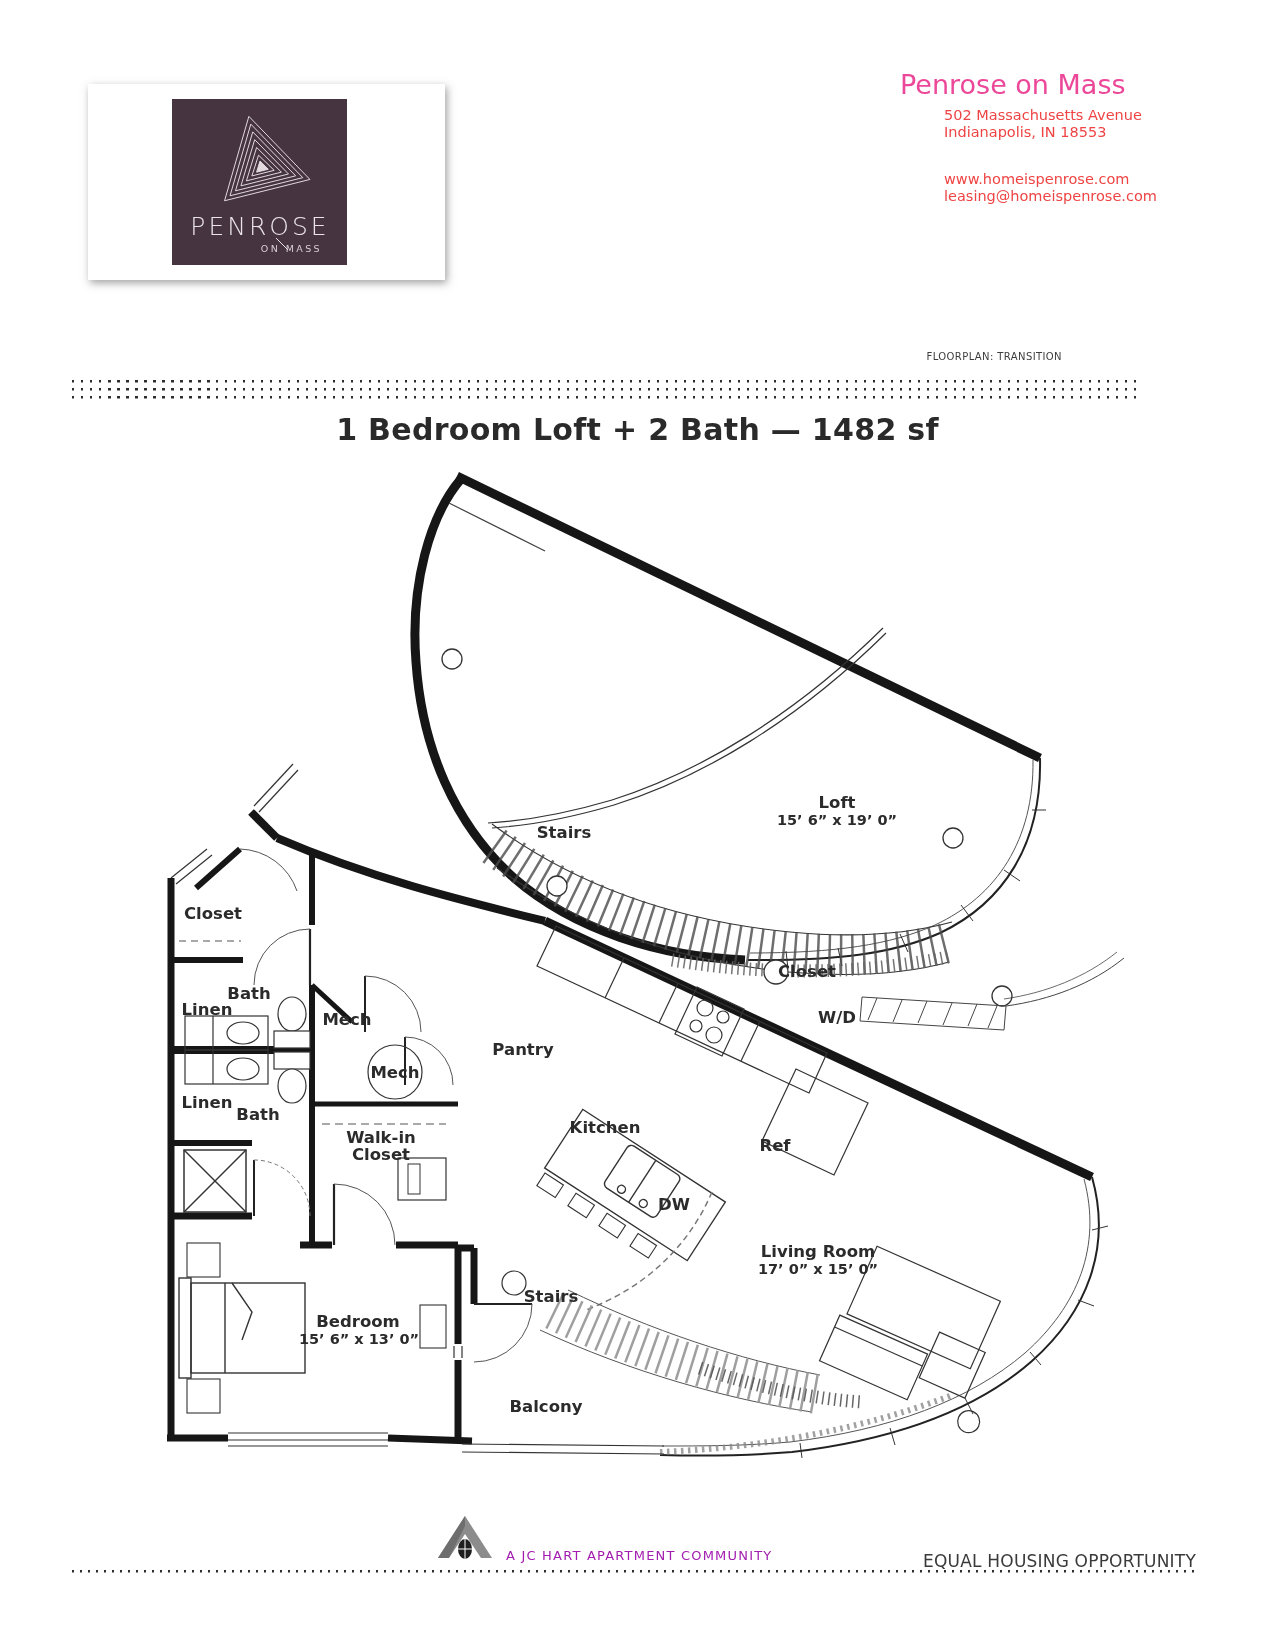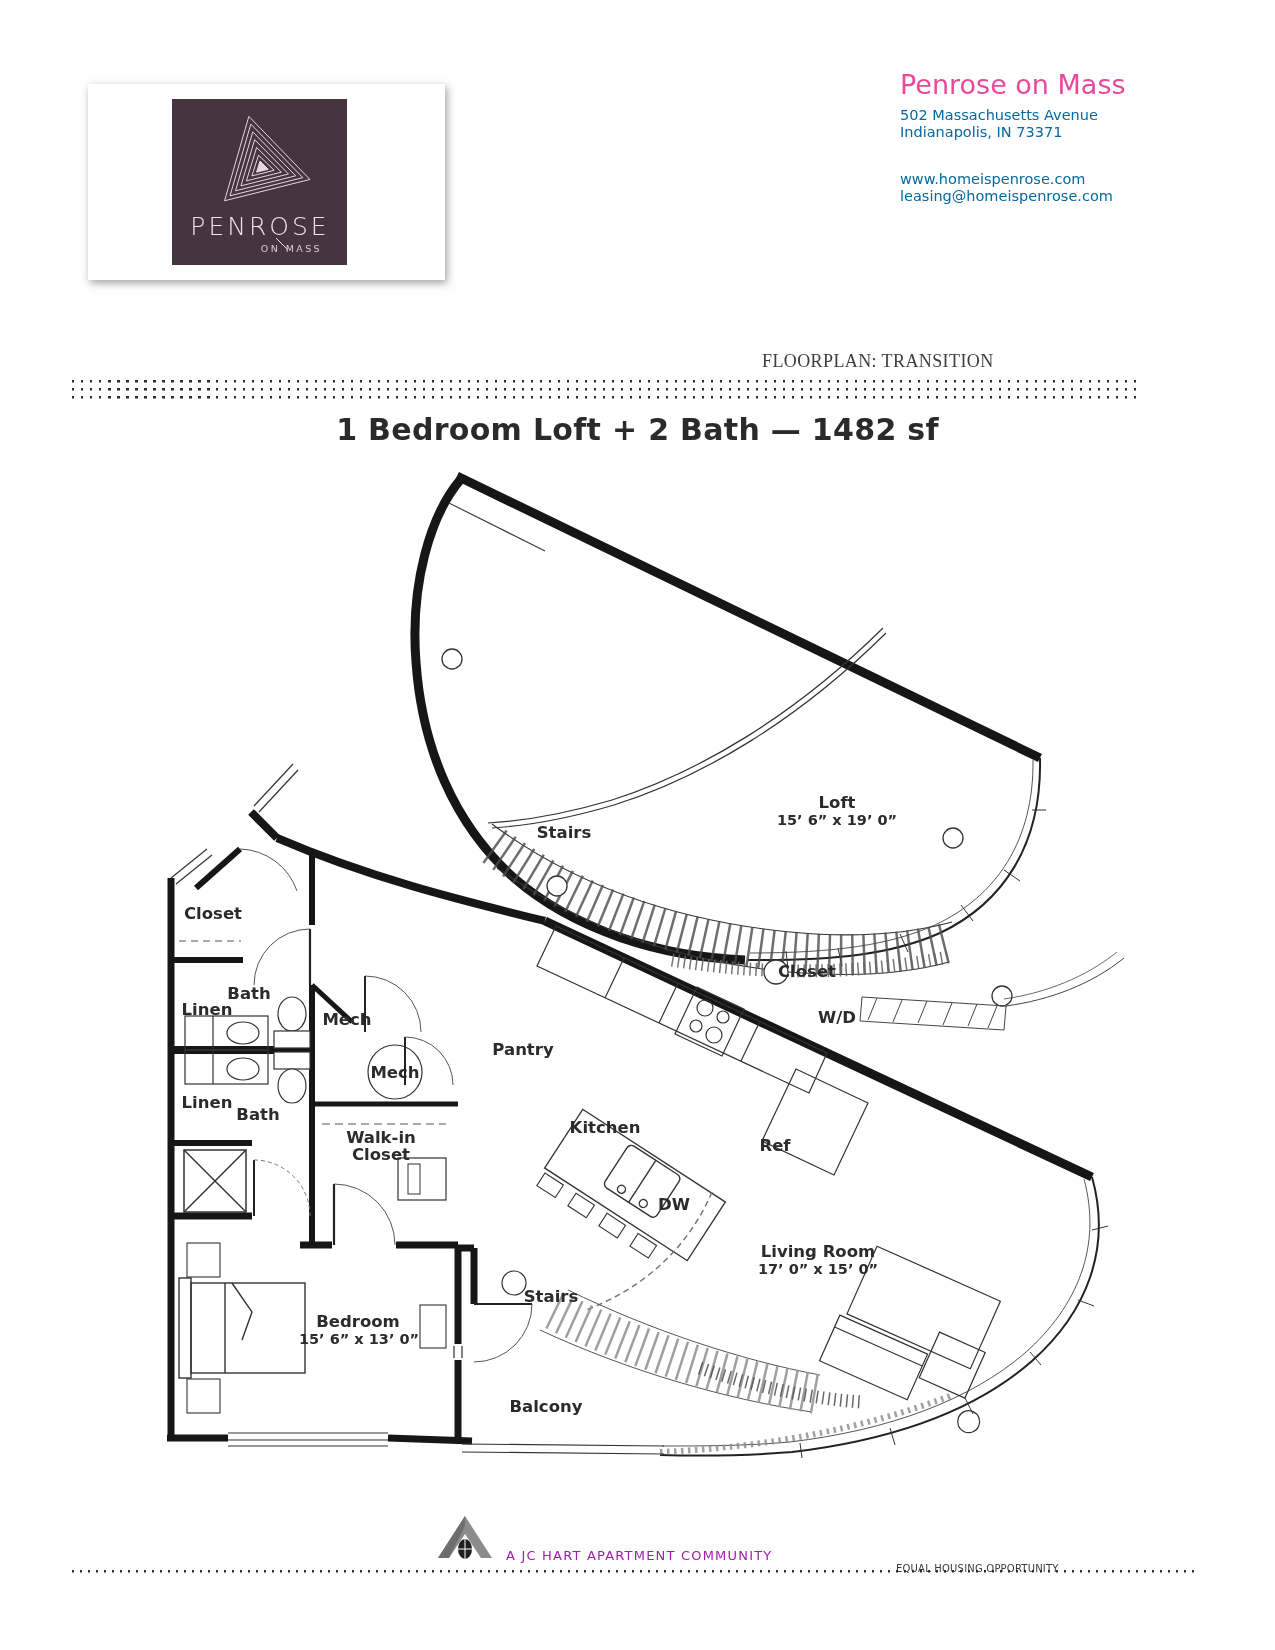--- a/index.html
+++ b/index.html
@@ -5,47 +5,47 @@
   html,body{margin:0;padding:0;background:#e8e8e8;}
   .page{position:relative;width:1275px;height:1650px;background:#ffffff;overflow:hidden;
         font-family:"DejaVu Sans","Liberation Sans",sans-serif;color:#2b2b2b;}
   
   .logo-card{position:absolute;left:88px;top:84px;width:357px;height:196px;background:#ffffff;
              box-shadow:2px 3px 8px rgba(70,70,70,.5);}
   .logo-box{position:absolute;left:84px;top:15px;width:158px;height:166px;}
   
   .prop{position:absolute;left:900px;top:70px;width:330px;}
   .prop-name{font-size:27px;line-height:30px;color:#ec4899;font-weight:400;margin:0 0 7px 0;}
-  .prop-line{font-size:14.5px;line-height:16.5px;color:#0369a1;}
+  .prop-line{font-size:14.5px;line-height:16.5px;color:#ef4444;margin-left:44px;}
   .prop-gap{height:31px;}
   
-  .fp-tag{position:absolute;left:762px;top:351px;width:300px;
-          font-size:18px;color:#3d3d3d;letter-spacing:.4px;font-family:Liberation Serif, serif;}
+  .fp-tag{position:absolute;left:762px;top:351px;width:300px;text-align:right;
+          font-size:10px;color:#3d3d3d;letter-spacing:.4px;}
   
   .dots3{position:absolute;left:72px;top:378px;width:1068px;height:21px;
     background-image:repeating-linear-gradient(90deg,#2d2d2d 0 2.5px,transparent 2.5px 9px),
                      repeating-linear-gradient(90deg,#2d2d2d 0 2.5px,transparent 2.5px 9px),
                      repeating-linear-gradient(90deg,#2d2d2d 0 2.5px,transparent 2.5px 9px);
     background-size:100% 2.5px;background-repeat:no-repeat;
     background-position:0 2px,0 10px,0 18px;}
   .dots1{position:absolute;left:72px;top:1570px;width:1128px;height:3px;
     background-image:repeating-linear-gradient(90deg,#2d2d2d 0 2.5px,transparent 2.5px 8px);
     background-size:100% 2.5px;background-repeat:no-repeat;background-position:0 0;}
   
   .sheet-title{position:absolute;left:0;top:412px;width:100%;text-align:center;
                font-size:30px;color:#2a2a2a;font-weight:700;letter-spacing:.3px;}
   
   .plan-svg{position:absolute;left:0;top:0;width:1275px;height:1650px;}
   .plan-label{font:600 16.5px "DejaVu Sans","Liberation Sans",sans-serif;fill:#2b2b2b;}
   .plan-dims{font:600 14.5px "DejaVu Sans","Liberation Sans",sans-serif;fill:#2b2b2b;}
   
   .community{position:absolute;left:506px;top:1548px;font-size:13px;letter-spacing:1.2px;
              color:#a21caf;}
-  .equal{position:absolute;left:896px;top:1551px;width:300px;
-         font-size:10px;letter-spacing:.2px;color:#3a3a3a;margin-top:12px;}
+  .equal{position:absolute;left:896px;top:1551px;width:300px;text-align:right;
+         font-size:17px;letter-spacing:.2px;color:#3a3a3a;}
   .house-icon{position:absolute;left:436px;top:1512px;}
 </style>
 </head>
 <body>
 
 <div class="page">
 
   <div class="logo-card">
     <div class="logo-box">
       <svg width="175" height="166" viewBox="0 0 175 166">
@@ -62,21 +62,21 @@
         <text x="88" y="136" text-anchor="middle" font-size="25" font-weight="300" letter-spacing="3" fill="#ece4ea" font-family="DejaVu Sans, Liberation Sans, sans-serif">PENROSE</text>
         <line x1="104" y1="139" x2="116" y2="151" stroke="#ece4ea" stroke-width="1"></line>
         <text x="150" y="153" text-anchor="end" font-size="9.5" font-weight="400" letter-spacing="2.4" fill="#d9cdd5" font-family="DejaVu Sans, Liberation Sans, sans-serif">ON MASS</text>
       </svg>
     </div>
   </div>
 
   <div class="prop">
     <div class="prop-name">Penrose on Mass</div>
     <div class="prop-line">502 Massachusetts Avenue</div>
-    <div class="prop-line">Indianapolis, IN 73371</div>
+    <div class="prop-line">Indianapolis, IN 18553</div>
     <div class="prop-gap"></div>
     <div class="prop-line">www.homeispenrose.com</div>
     <div class="prop-line">leasing@homeispenrose.com</div>
   </div>
 
   <div class="fp-tag">FLOORPLAN: TRANSITION</div>
 
   <div class="dots3"></div>
 
   <div class="sheet-title">1 Bedroom Loft + 2 Bath — 1482 sf</div>

